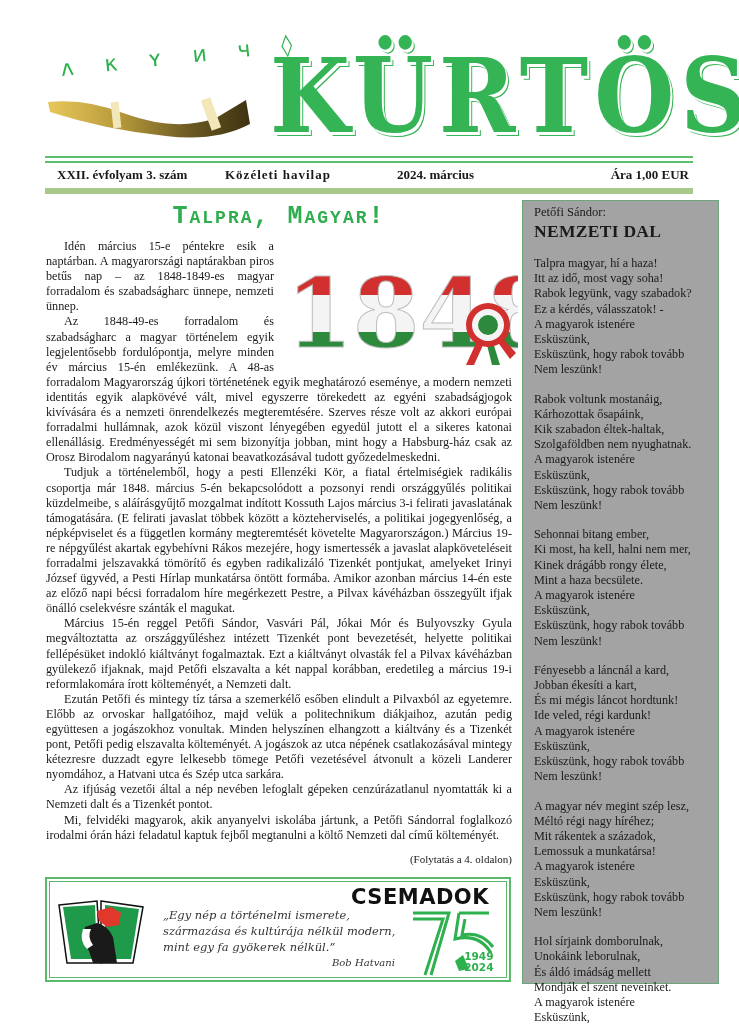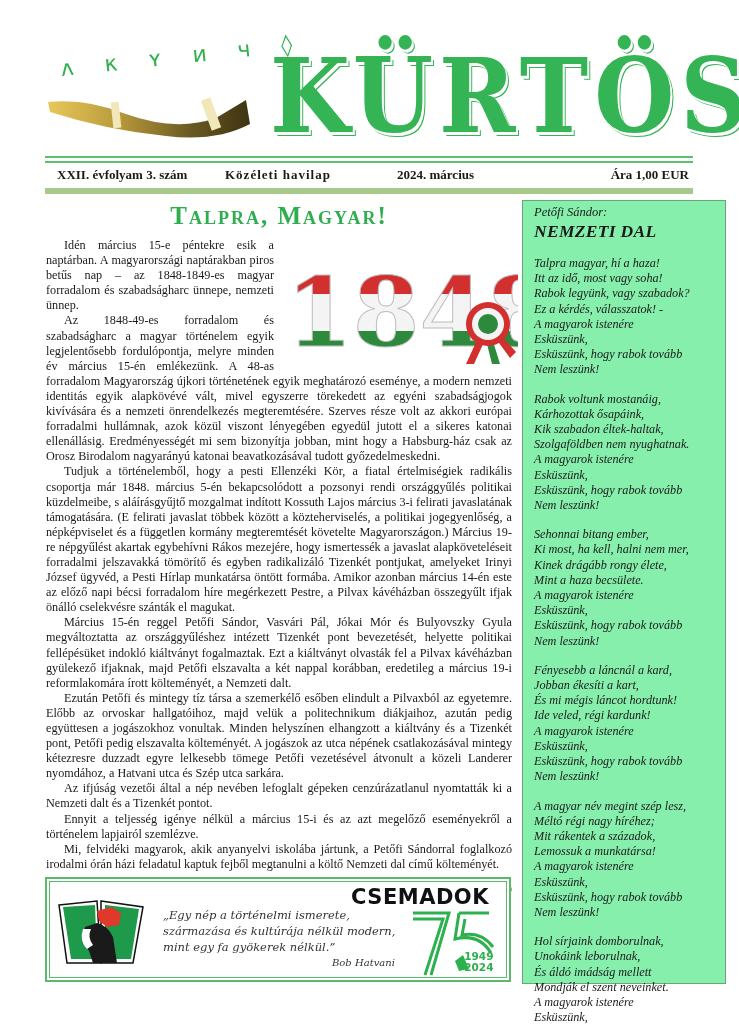--- a/index.html
+++ b/index.html
@@ -17,36 +17,36 @@
   .infobar { position: absolute; left: 45px; top: 164px; width: 648px; height: 22px; font-size: 13px; font-weight: bold; }
   .infobar span { position: absolute; top: 3px; white-space: nowrap; }
   .info-issue { left: 12px; }
   .info-type { left: 180px; letter-spacing: 1px; }
   .info-date { left: 352px; }
   .info-price { right: 4px; }
   .rule-bottom { position: absolute; left: 45px; top: 188px; width: 648px; height: 6px; background: #a8c98a; }
 
   
   .article { position: absolute; left: 46px; top: 200px; width: 466px; }
-  .headline { text-align: center; font-family: Liberation Serif, serif; font-size: 25px; font-weight: bold; color: #2fae4f; letter-spacing: 2px; margin: 2px 0 8px 0; font-variant: small-caps; }
+  .headline { text-align: center; font-family: Liberation Mono, monospace; font-size: 25px; font-weight: bold; color: #2fae4f; letter-spacing: 2px; margin: 2px 0 8px 0; font-variant: small-caps; }
   .art-img { float: right; width: 238px; height: 122px; margin: 4px -6px 2px 6px; position: relative; }
   .para { font-size: 12.2px; line-height: 15.1px; text-align: justify; text-indent: 18px; margin: 0; hyphens: manual; }
   .continued { text-align: right; font-size: 11px; margin-top: 10px; }
 
   
   .banner { position: absolute; left: 45px; top: 877px; width: 462px; height: 101px; border: 2px solid #5cb86a; box-shadow: inset 0 0 0 2px #fff, inset 0 0 0 3px #5cb86a; background: #fff; }
   .banner-logo { position: absolute; left: 10px; top: 18px; width: 88px; height: 70px; }
   .quote { position: absolute; left: 116px; top: 28px; width: 240px; font-family: "DejaVu Serif", serif; font-style: italic; font-size: 11.5px; line-height: 16px; color: #333; }
   .quote-author { position: absolute; left: 285px; top: 78px; font-family: "DejaVu Serif", serif; font-style: italic; font-size: 10px; color: #333; }
   .csemadok { position: absolute; right: 20px; top: 6px; font-family: "DejaVu Sans", sans-serif; font-weight: bold; font-size: 21px; color: #111; letter-spacing: 0.5px; }
   .anniv { position: absolute; left: 362px; top: 30px; width: 90px; height: 70px; }
   .years { position: absolute; left: 412px; top: 72px; font-family: "DejaVu Sans", sans-serif; font-weight: bold; font-size: 10.5px; color: #2db04e; line-height: 11px; text-align: right; }
 
   
-  .poem-box { position: absolute; left: 522px; top: 200px; width: 164px; height: 768px; padding: 4px 27px 10px 11px; background: #86efac; border: 1.5px solid #6aa677; font-style: italic; }
+  .poem-box { position: absolute; left: 522px; top: 200px; width: 164px; height: 768px; padding: 4px 20px 10px 11px; background: #a3a3a3; border: 1.5px solid #6aa677; }
   .poem-author { font-size: 12.5px; margin-top: 0; }
   .poem-title { font-size: 17.5px; font-weight: bold; letter-spacing: 0.3px; margin: 1px 0 14px 0; }
   .stanza { margin: 0 0 14px 0; }
   .line { font-size: 12.2px; line-height: 15.2px; white-space: nowrap; }
 </style>
 </head>
 <body>
 
 <div class="masthead">
   <svg class="horn" viewBox="0 0 205 58">
@@ -98,21 +98,20 @@
       <circle cx="208" cy="82" r="16" fill="#f4f4f4"></circle>
       <circle cx="208" cy="82" r="10" fill="#2d8a3c"></circle>
     </g>
   </svg>
   <p class="para">Idén március 15-e péntekre esik a naptárban. A magyarországi naptárakban piros betűs nap – az 1848-1849-es magyar forradalom és szabadságharc ünnepe, nemzeti ünnep.</p>
   <p class="para">Az 1848-49-es forradalom és szabadságharc a magyar történelem egyik legjelentősebb fordulópontja, melyre minden év március 15-én emlékezünk. A 48-as forradalom Magyarország újkori történetének egyik meghatározó eseménye, a modern nemzeti identitás egyik alapkövévé vált, mivel egyszerre törekedett az egyéni szabadságjogok kivívására és a nemzeti önrendelkezés megteremtésére. Szerves része volt az akkori európai forradalmi hullámnak, azok közül viszont lényegében egyedül jutott el a sikeres katonai ellenállásig. Eredményességét mi sem bizonyítja jobban, mint hogy a Habsburg-ház csak az Orosz Birodalom nagyarányú katonai beavatkozásával tudott győzedelmeskedni.</p>
   <p class="para">Tudjuk a történelemből, hogy a pesti Ellenzéki Kör, a fiatal értelmiségiek radikális csoportja már 1848. március 5-én bekapcsolódott a pozsonyi rendi országgyűlés politikai küzdelmeibe, s aláírásgyűjtő mozgalmat indított Kossuth Lajos március 3-i felirati javaslatának támogatására. (E felirati javaslat többek között a közteherviselés, a politikai jogegyenlőség, a népképviselet és a független kormány megteremtését követelte Magyarországon.) Március 19-re népgyűlést akartak egybehívni Rákos mezejére, hogy ismertessék a javaslat alapköveteléseit forradalmi jelszavakká tömörítő és egyben radikalizáló Tizenkét pontjukat, amelyeket Irinyi József ügyvéd, a Pesti Hírlap munkatársa öntött formába. Amikor azonban március 14-én este az előző napi bécsi forradalom híre megérkezett Pestre, a Pilvax kávéházban összegyűlt ifjak önálló cselekvésre szánták el magukat.</p>
   <p class="para">Március 15-én reggel Petőfi Sándor, Vasvári Pál, Jókai Mór és Bulyovszky Gyula megváltoztatta az országgyűléshez intézett Tizenkét pont bevezetését, helyette politikai fellépésüket indokló kiáltványt fogalmaztak. Ezt a kiáltványt olvasták fel a Pilvax kávéházban gyülekező ifjaknak, majd Petőfi elszavalta a két nappal korábban, eredetileg a március 19-i reformlakomára írott költeményét, a Nemzeti dalt.</p>
   <p class="para">Ezután Petőfi és mintegy tíz társa a szemerkélő esőben elindult a Pilvaxból az egyetemre. Előbb az orvoskar hallgatóihoz, majd velük a politechnikum diákjaihoz, azután pedig együttesen a jogászokhoz vonultak. Minden helyszínen elhangzott a kiáltvány és a Tizenkét pont, Petőfi pedig elszavalta költeményét. A jogászok az utca népének csatlakozásával mintegy kétezresre duzzadt egyre lelkesebb tömege Petőfi vezetésével átvonult a közeli Landerer nyomdához, a Hatvani utca és Szép utca sarkára.</p>
   <p class="para">Az ifjúság vezetői által a nép nevében lefoglalt gépeken cenzúrázatlanul nyomtatták ki a Nemzeti dalt és a Tizenkét pontot.</p>
-  <p class="para">Ennyit a teljesség igénye nélkül a március 15-i és az azt megelőző eseményekről a történelem lapjairól szemlézve.</p>
   <p class="para">Mi, felvidéki magyarok, akik anyanyelvi iskolába jártunk, a Petőfi Sándorral foglalkozó irodalmi órán házi feladatul kaptuk fejből megtanulni  a költő Nemzeti dal című költeményét.</p>
   <div class="continued">(Folytatás a 4. oldalon)</div>
 </div>
 
 <div class="banner">
   <svg class="banner-logo" viewBox="0 0 88 70">
     <path d="M2 8 L40 4 L44 66 L10 66 Z" fill="#ffffff" stroke="#111" stroke-width="1.5"></path>
     <path d="M6 10 L38 8 L40 62 L14 62 Z" fill="#1e9a4a"></path>
     <path d="M44 4 L86 10 L76 66 L44 66 Z" fill="#ffffff" stroke="#111" stroke-width="1.5"></path>
     <path d="M48 8 L82 12 L74 62 L48 62 Z" fill="#1e9a4a"></path>

